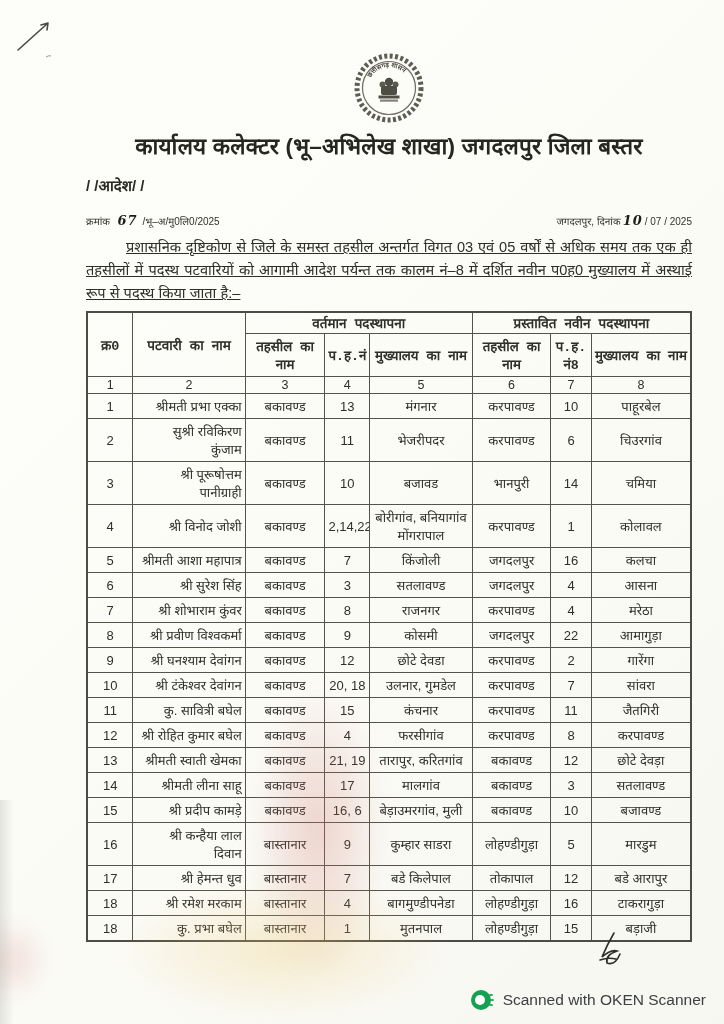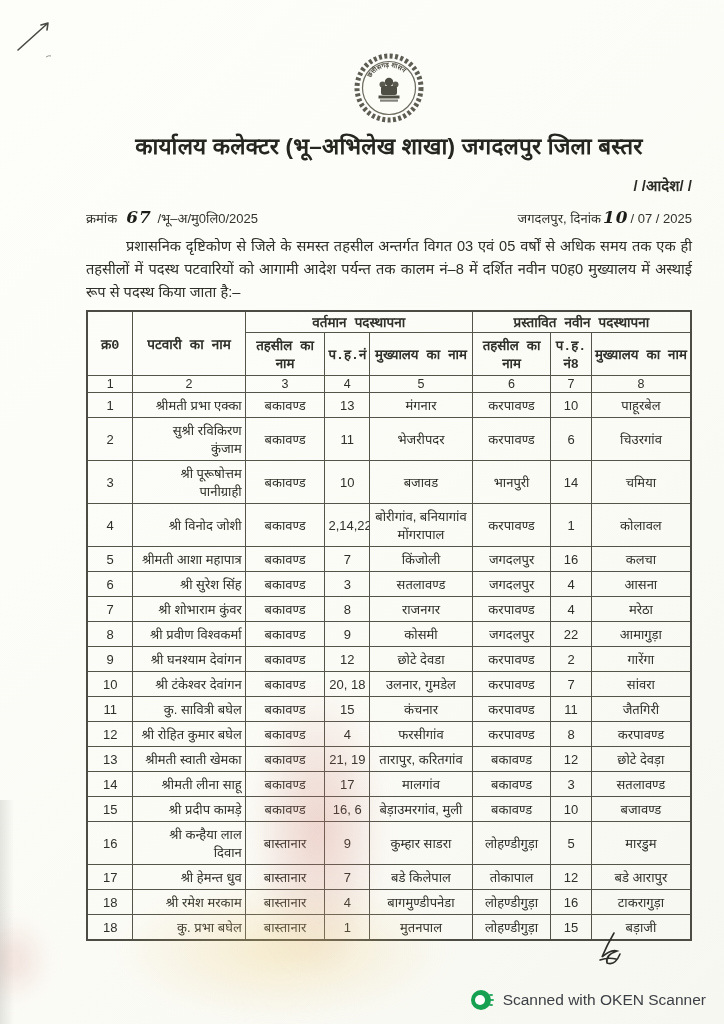--- a/index.html
+++ b/index.html
@@ -13,32 +13,32 @@
     background:linear-gradient(135deg,#fdfdfa 0%,#fbfbf6 60%,#f7f7f1 100%);
     color:#2e2e28;
   }
   .inner{position:absolute;left:86px;right:32px;top:0;}
   
   .emblem-wrap{display:flex;justify-content:center;margin-top:52px;}
   .doc-title{
     text-align:center;font-size:22.5px;font-weight:700;color:#262620;
     margin:6px 0 14px 0;letter-spacing:.2px;
   }
-  .order-heading{text-align:right;font-size:15px;font-weight:700;margin-top:4px;color:#2b2b25;}
+  .order-heading{text-align:left;font-size:15px;font-weight:700;margin-top:4px;color:#2b2b25;}
   .ref-line{
     display:flex;justify-content:space-between;align-items:flex-end;
-    font-size:13px;margin-top:12px;color:#33332c;
+    font-size:10px;margin-top:18px;color:#33332c;
   }
   .hw{
     font-family:"DejaVu Serif",serif;font-style:italic;font-weight:700;
     font-size:1.3em;color:#1c1c18;letter-spacing:1px;padding:0 2px;
   }
   .body-para{
     font-size:14.6px;line-height:1.58;text-align:justify;margin:8px 0 6px 0;
-    text-indent:40px;color:#2e2e28;
+    text-indent:40px;color:#2e2e28;text-decoration:underline;
   }
   
   table{border-collapse:collapse;width:100%;table-layout:fixed;margin-top:2px;
         border:2px solid #4c4c44;}
   th,td{border:1px solid #54544b;padding:3px 3px;vertical-align:middle;
         font-size:13px;color:#30302a;overflow:hidden;}
   thead th{font-weight:700;text-align:center;font-size:13.3px;font-family:Liberation Mono, monospace;}
   .group-row th{padding:1px 2px;font-size:13.5px;}
   .num-row td{padding:1px 2px;text-align:center;font-size:12.5px;}
   tbody td{text-align:center;}

